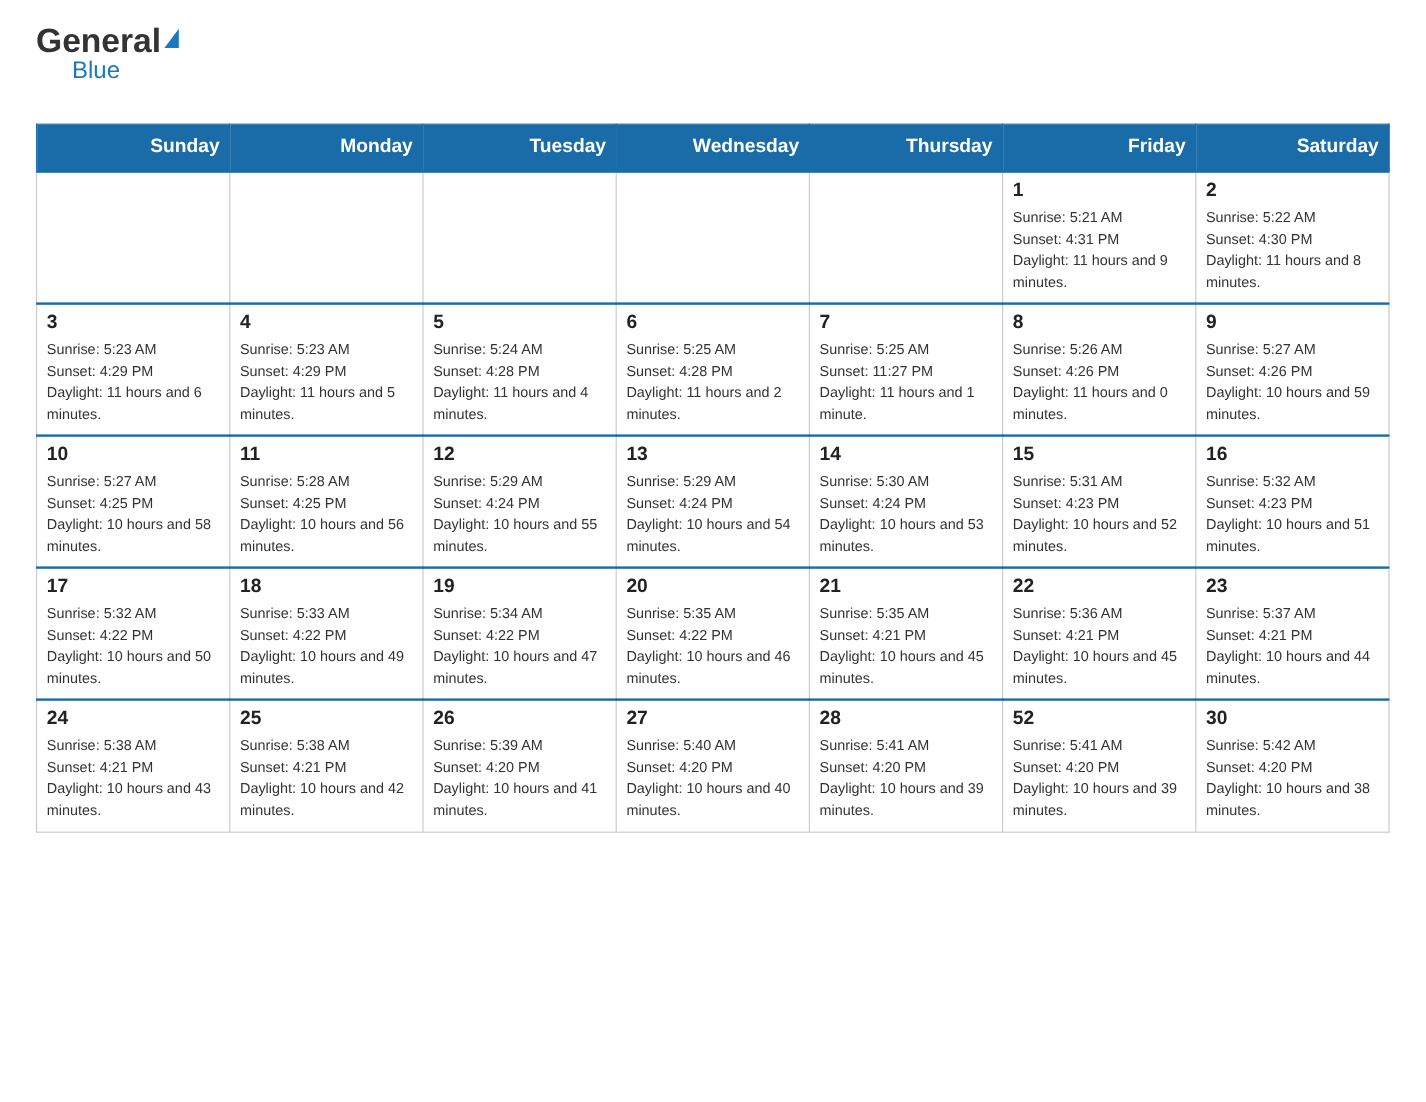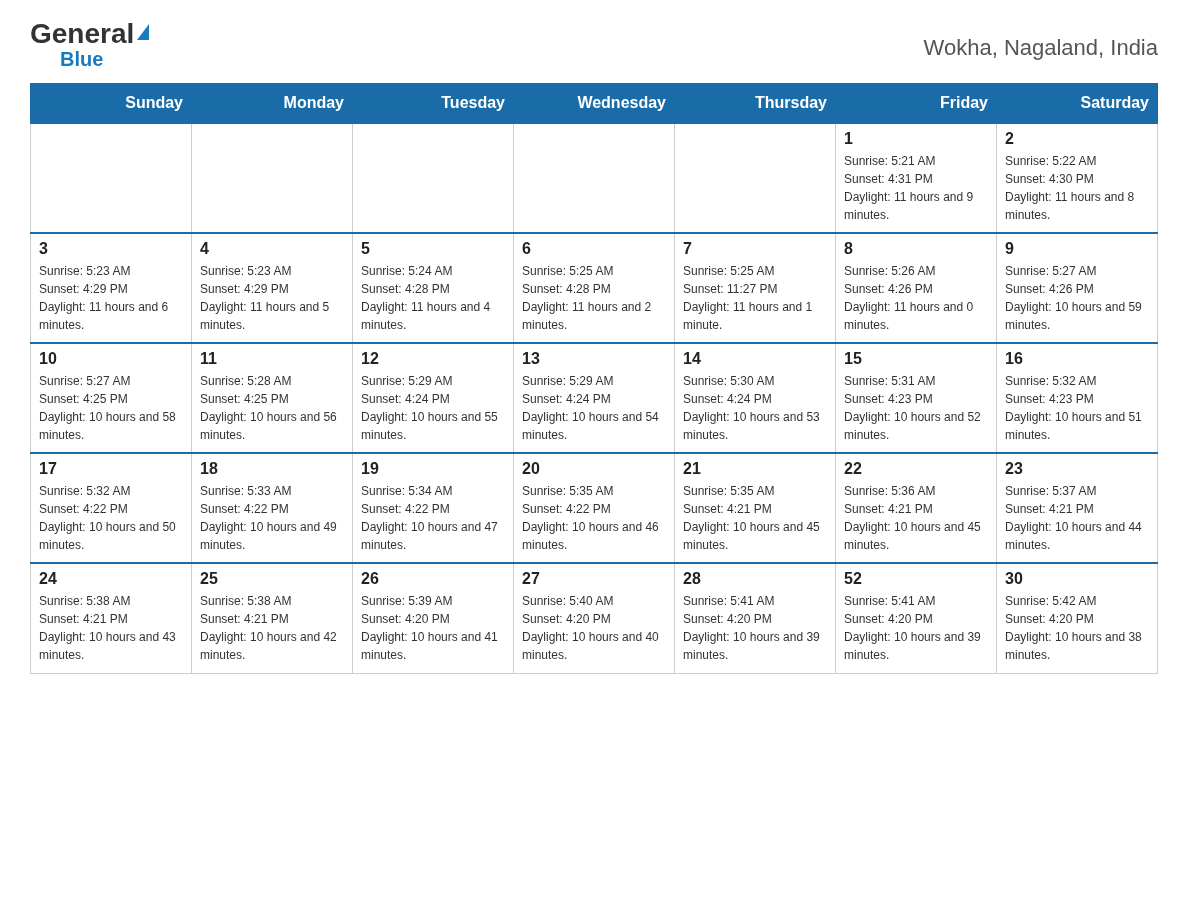--- a/index.html
+++ b/index.html
@@ -6,37 +6,37 @@
     body {
       font-family: Arial, sans-serif;
       background: #fff;
       width: 1188px;
       min-height: 918px;
       padding: 20px 30px;
     }
     .header {
       display: flex;
       justify-content: space-between;
-      align-items: center;
-      margin-bottom: 12px;
+      align-items: flex-start;
+      margin-bottom: 32px;
     }
     .logo {
       display: flex;
       flex-direction: column;
       align-items: flex-start;
     }
     .logo-general {
       font-size: 28px;
       font-weight: bold;
       color: #333;
       line-height: 1;
     }
     .logo-blue {
       font-size: 20px;
-      font-weight: bold;
+      font-weight: normal;
       color: #1a7abf;
       margin-left: 30px;
     }
     .title-block {
       text-align: right;
     }
     .month-title {
       font-size: 52px;
       font-weight: normal;
       color: #222;
@@ -90,21 +90,20 @@
 
 <div class="header">
   <div class="logo">
     <div style="display:flex; align-items:center;">
       <span class="logo-general">General</span>
       <span style="display:inline-block; width:0; height:0; border-left:12px solid transparent; border-right:0; border-bottom:16px solid #1a7abf; margin-left:3px; margin-bottom:4px;"></span>
     </div>
     <div class="logo-blue">Blue</div>
   </div>
   <div class="title-block">
-    <div class="location-title">Wokha, Nagaland, India</div>
   </div>
 </div>
 
 <table class="calendar">
   <thead>
     <tr>
     <th>Sunday</th>
         <th>Monday</th>
         <th>Tuesday</th>
         <th>Wednesday</th>

